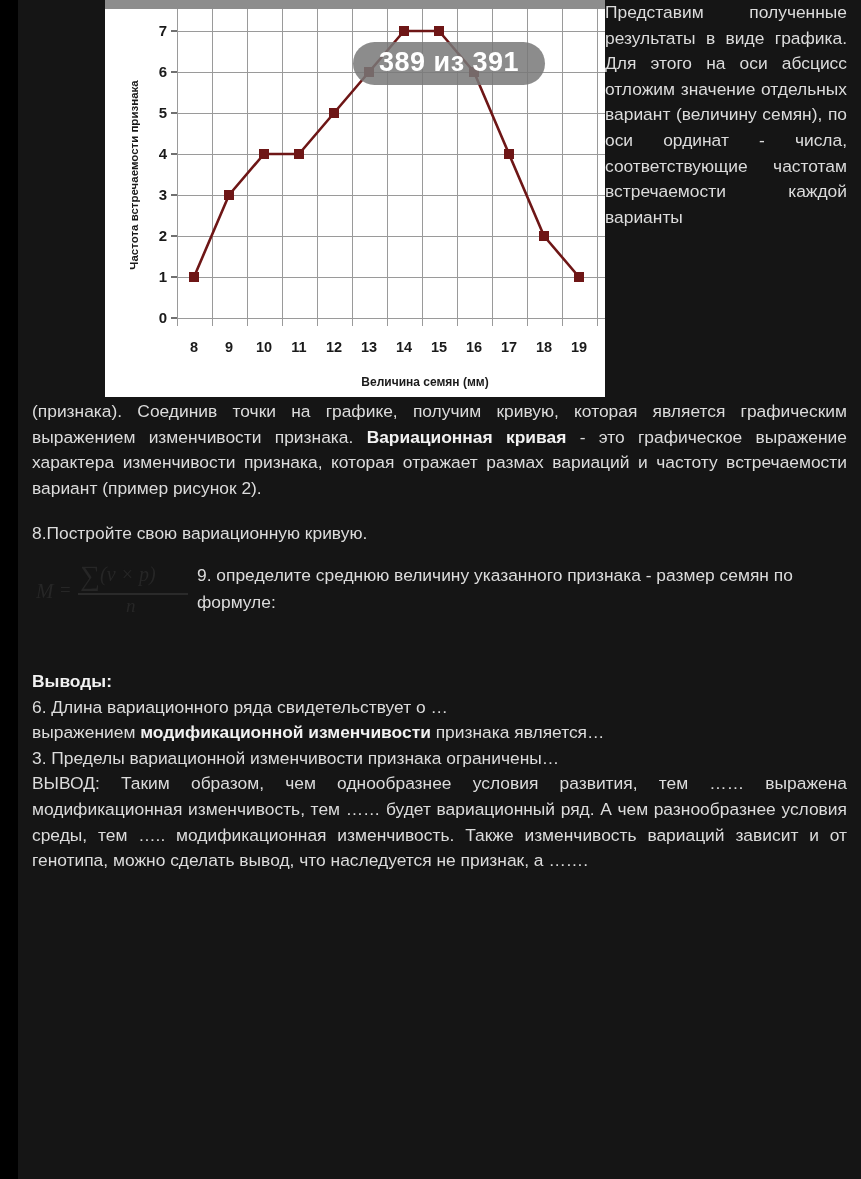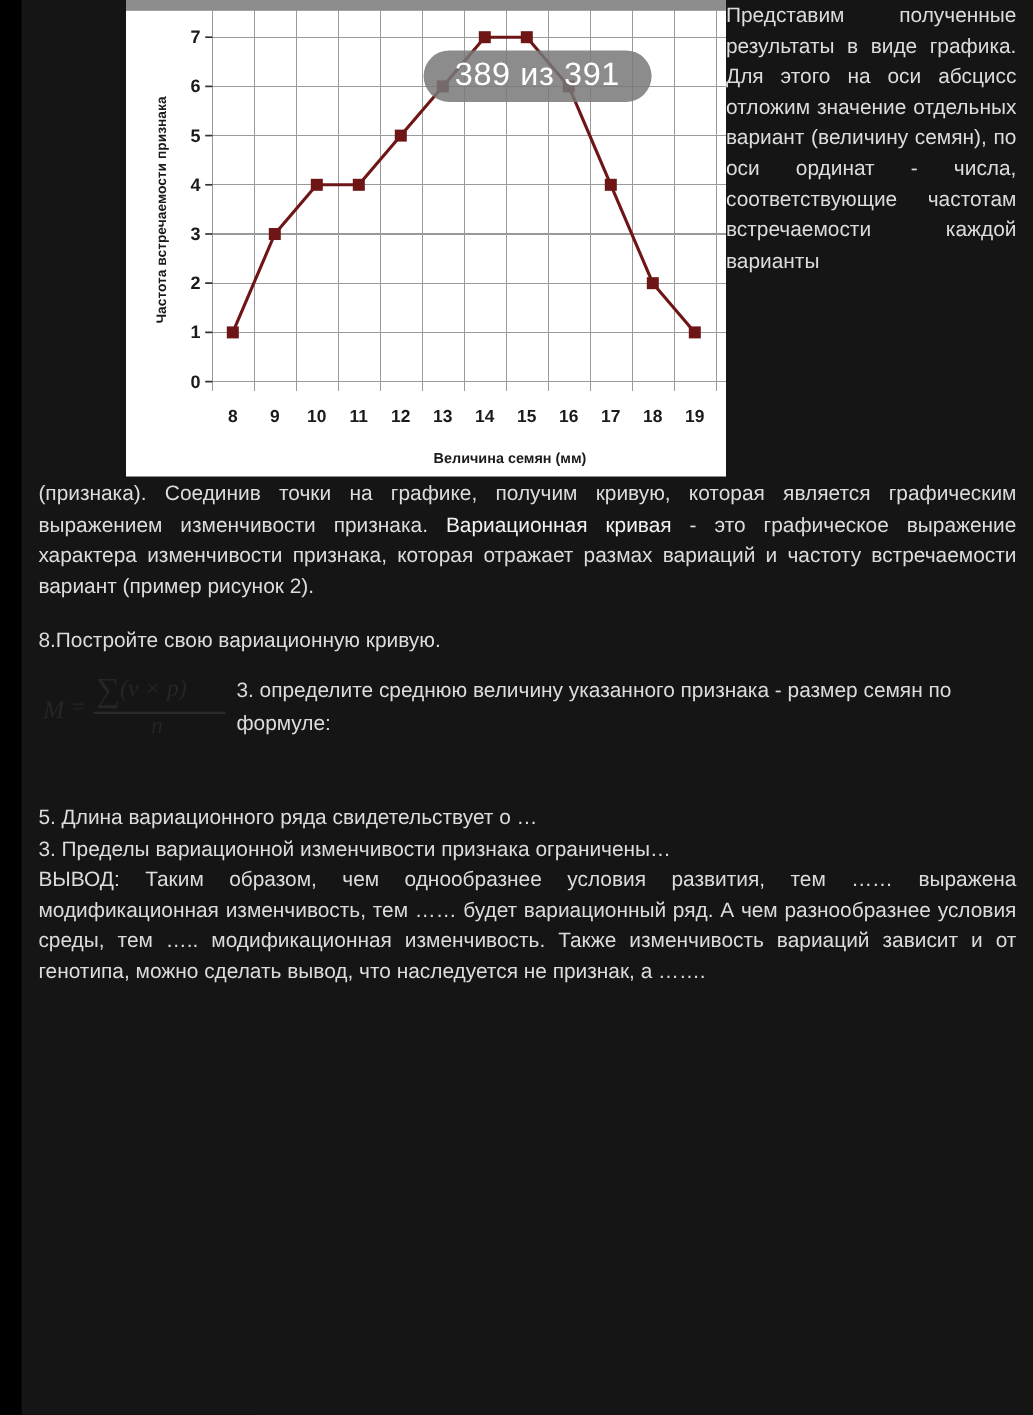--- a/index.html
+++ b/index.html
@@ -28,35 +28,35 @@
     position:absolute;left:0;top:0;width:500px;height:9px;
     background:#8d8d8d;z-index:4;pointer-events:none;
   }
   #chart-svg{display:block;width:500px;height:397px;}
   
   #badge{
     position:absolute;left:248px;top:42px;
     background:rgba(120,120,120,0.85);
     border-radius:26px;
     padding:5px 26px 7px 26px;
-    color:#fff;font-size:27px;font-weight:normal;
+    color:#fff;font-size:27px;font-weight:bold;
     letter-spacing:0.5px;
     white-space:nowrap;
     z-index:5;
     font-family:"Liberation Sans","DejaVu Sans",sans-serif;
   }
   #wrap-text{
     padding:0 14px 0 14px;
     color:#dcdcdc;
     font-size:17.4px;
     line-height:25.6px;
     text-align:justify;
   }
   #wrap-text p{margin:0;}
-  .b{font-weight:normal;color:#f2f2f2;}
+  .b{font-weight:bold;color:#f2f2f2;}
   #after{clear:both;}
   .blk{
     padding:0 14px;
     color:#dcdcdc;
     font-size:17.4px;
     line-height:25.6px;
     text-align:justify;
   }
   .blk p{margin:0;}
   .noj{text-align:left;}
@@ -203,27 +203,29 @@
     </div>
 
     <div id="formula-row">
       <div id="formula">
         <span id="f-m">M</span>
         <span id="f-eq">=</span>
         <span id="f-num"><span id="f-sig">∑</span><span>(v × p)</span></span>
         <span id="f-bar"></span>
         <span id="f-den">n</span>
       </div>
-      <div id="formula-text">3. определите среднюю величину указанного признака - размер семян по формуле:</div>
+      <div id="formula-text">9. определите среднюю величину указанного признака - размер семян по формуле:</div>
     </div>
 
     <div class="gap-lg"></div>
 
     <div class="blk noj">
-      <p>5. Длина вариационного ряда свидетельствует о …</p>
+      <p class="b">Выводы:</p>
+      <p>6. Длина вариационного ряда свидетельствует о …</p>
+      <p><span>выражением </span><span class="b">модификационной  изменчивости</span><span> признака является…</span></p>
       <p>3. Пределы вариационной изменчивости признака ограничены…</p>
     </div>
 
     <div class="blk">
       <p>ВЫВОД: Таким образом, чем однообразнее условия развития, тем …… выражена модификационная изменчивость, тем …… будет вариационный ряд. А чем разнообразнее условия среды, тем ….. модификационная изменчивость. Также изменчивость вариаций зависит и от генотипа, можно сделать вывод, что наследуется не признак, а …….</p>
     </div>
 
   </div>
 </div>
 

